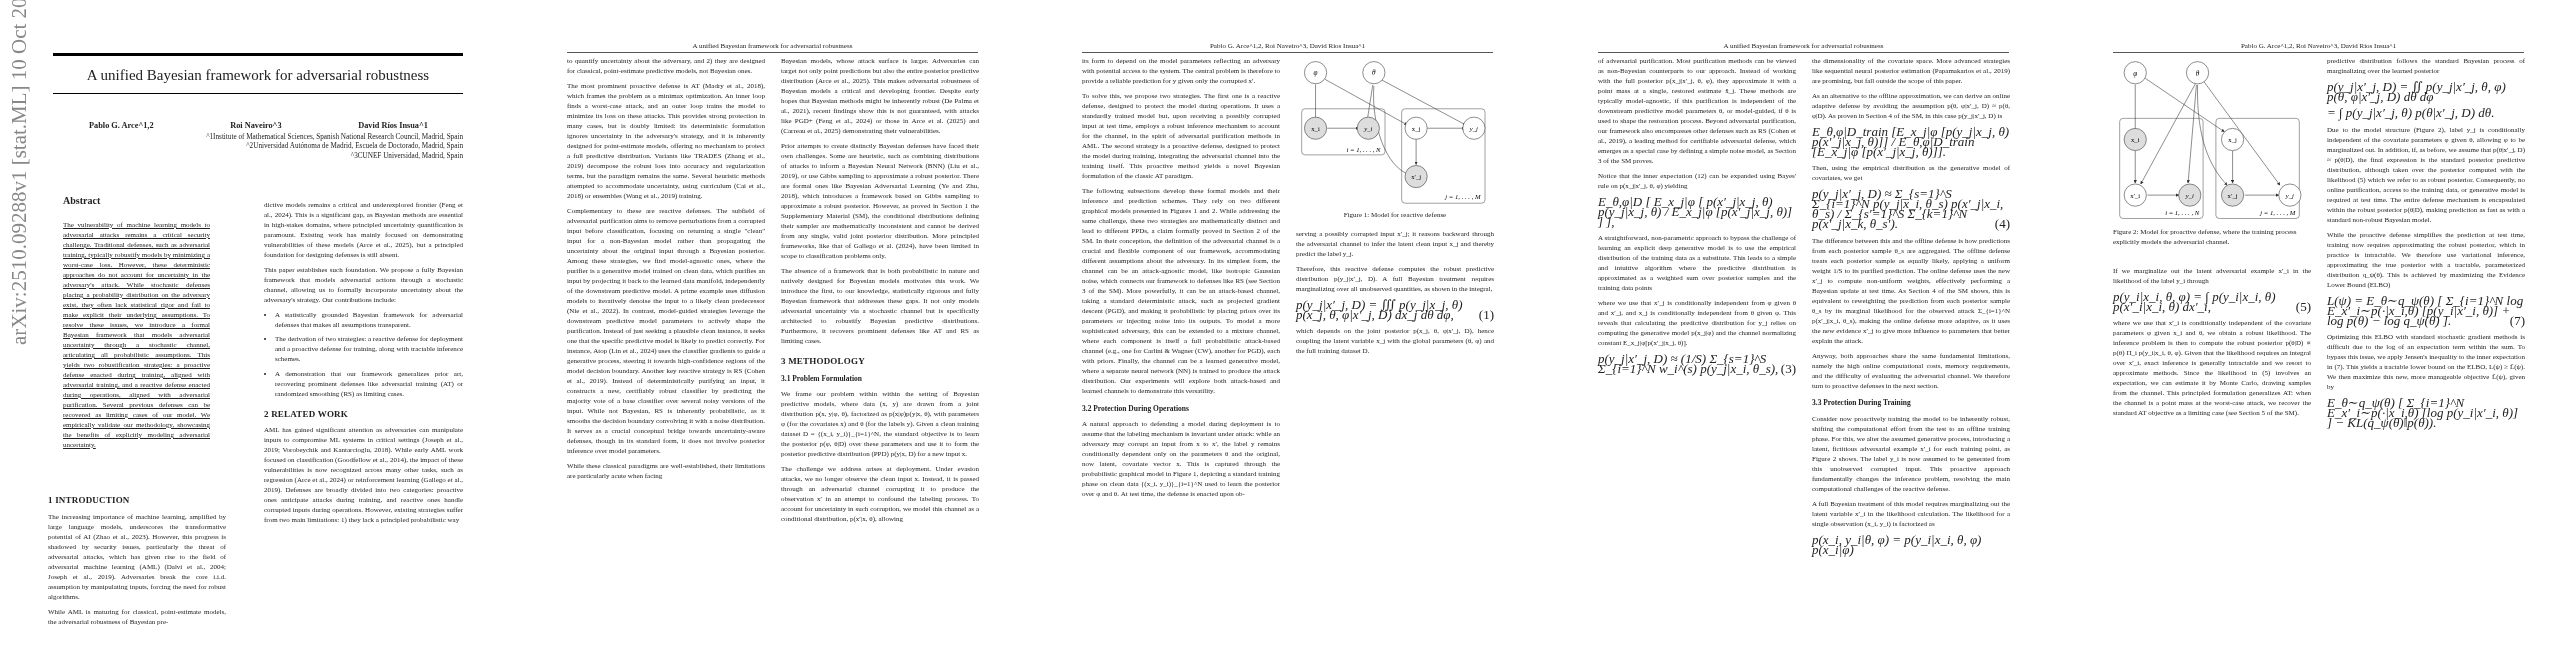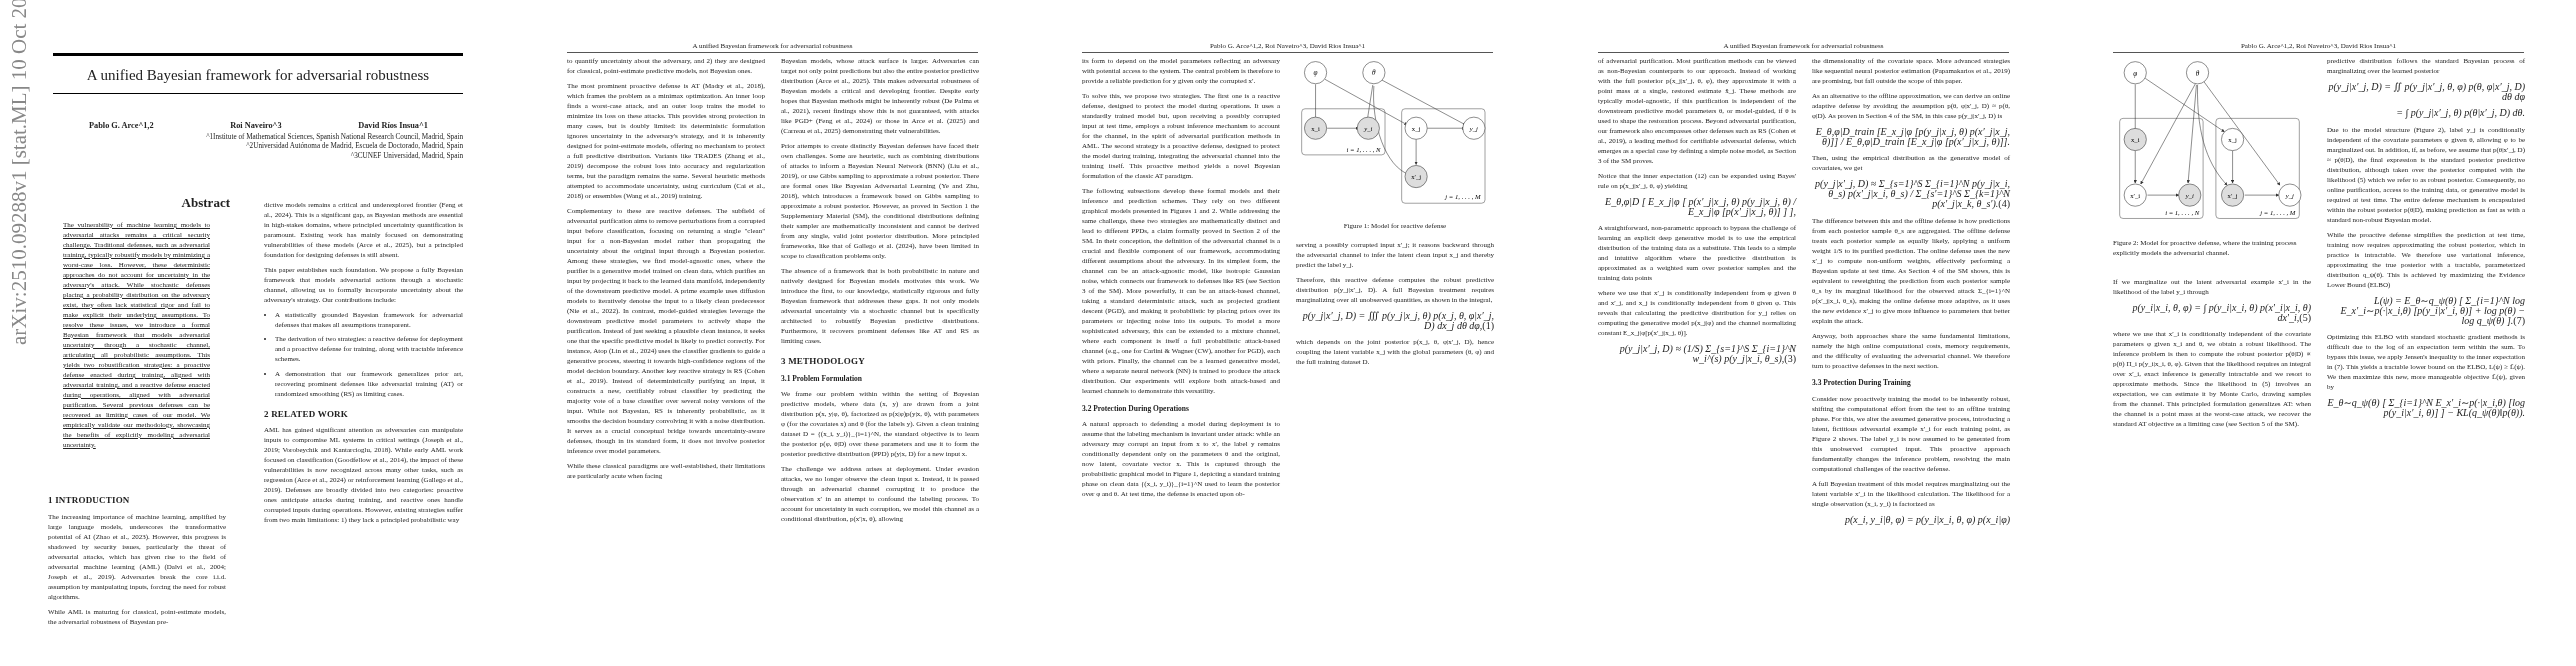--- a/index.html
+++ b/index.html
@@ -8,33 +8,33 @@
   .page{position:absolute;top:0;width:515px;height:667px;background:#fff;}
   .p1{left:0}.p2{left:515px}.p3{left:1030px}.p4{left:1546px}.p5{left:2061px}
   .runhead{position:absolute;top:42px;left:52px;width:411px;font-size:7px;
            text-align:center;border-bottom:0.7px solid #555;padding-bottom:1.7px;}
   .col{position:absolute;font-size:7px;line-height:10px;text-align:justify;hyphens:auto;}
   .col p{margin:0 0 5px 0;}
   .colL{left:52px;top:56px;width:198px;}
   .colR{left:266px;top:56px;width:198px;}
   .sec{font-weight:bold;font-size:9px;margin:10px 0 6.7px 0;letter-spacing:0.2px;}
   .sub{font-weight:bold;font-size:7.5px;margin:7.8px 0 5.6px 0;}
-  .eq{text-align:right;font-style:italic;margin:5.6px 0 6.7px 0;font-size:10px;}
+  .eq{text-align:left;font-style:italic;margin:5.6px 0 6.7px 0;font-size:13px;}
   .eqn{float:right;font-style:normal;}
-  .cap{text-align:center;font-size:7px;margin-top:12px;}
+  .cap{text-align:center;font-size:7px;margin-top:1px;}
   
   .arxiv{position:absolute;left:6.7px;top:345px;transform:rotate(-90deg);transform-origin:left top;
          font-size:21px;color:#888;white-space:nowrap;font-family:"Liberation Serif",serif;}
   .topbar{position:absolute;left:53px;top:53px;width:410px;height:3.3px;background:#000;}
   .title{position:absolute;left:53px;top:67px;width:410px;text-align:center;font-size:15px;}
   .botbar{position:absolute;left:53px;top:93px;width:410px;height:1.1px;background:#000;}
   .authors{position:absolute;left:89px;top:121px;width:339px;display:flex;justify-content:space-between;
            font-weight:bold;font-size:8.3px;}
   .affil{position:absolute;left:53px;top:132px;width:410px;text-align:right;font-size:7.2px;line-height:9.4px;}
-  .abs-h{position:absolute;left:63px;top:195px;width:167px;text-align:right;font-weight:bold;font-size:13px;}
+  .abs-h{position:absolute;left:63px;top:195px;width:167px;text-align:left;font-weight:bold;font-size:10px;}
   .abs{position:absolute;left:63px;top:220px;width:147px;font-size:7px;line-height:10px;text-align:justify;text-decoration:underline;}
   .intro{position:absolute;left:48px;top:485px;width:178px;}
   .p1r{position:absolute;left:264px;top:200px;width:199px;}
   ul{margin:3.3px 0 4.4px 0;padding-left:11px;}
   li{margin-bottom:4.4px;}
   
   svg text{font-family:"Liberation Serif",serif;}
 </style>
 </head>
 <body>

